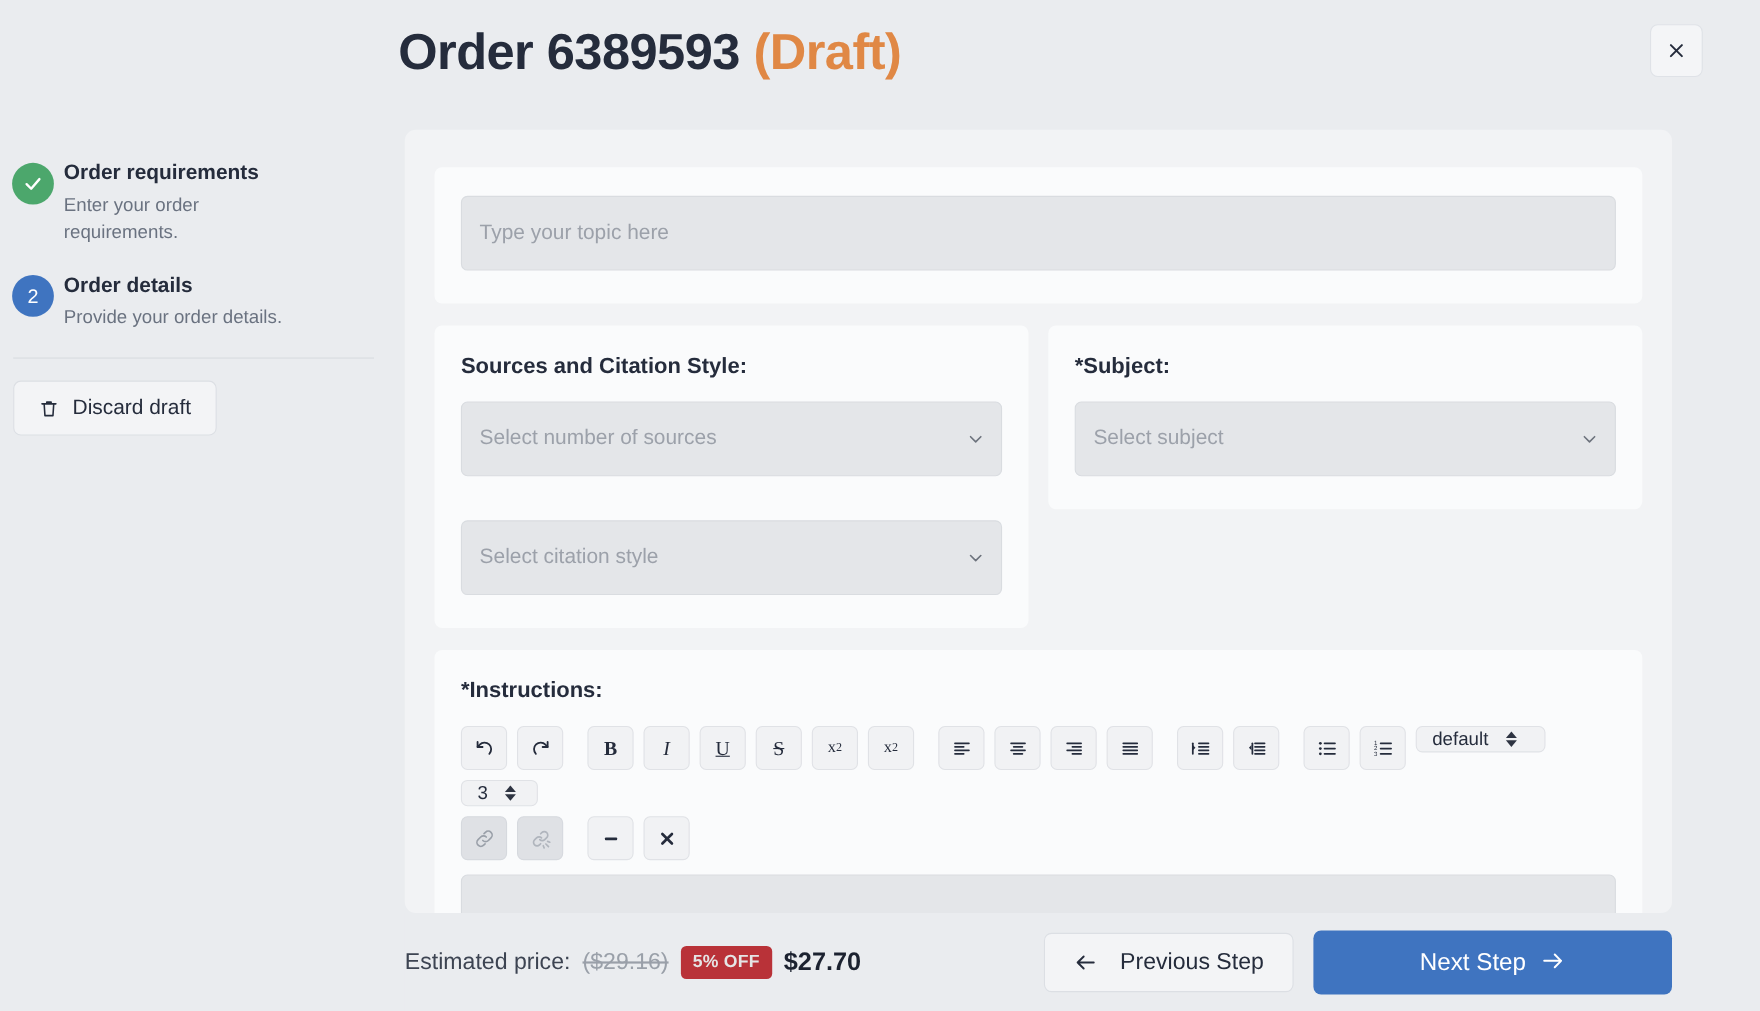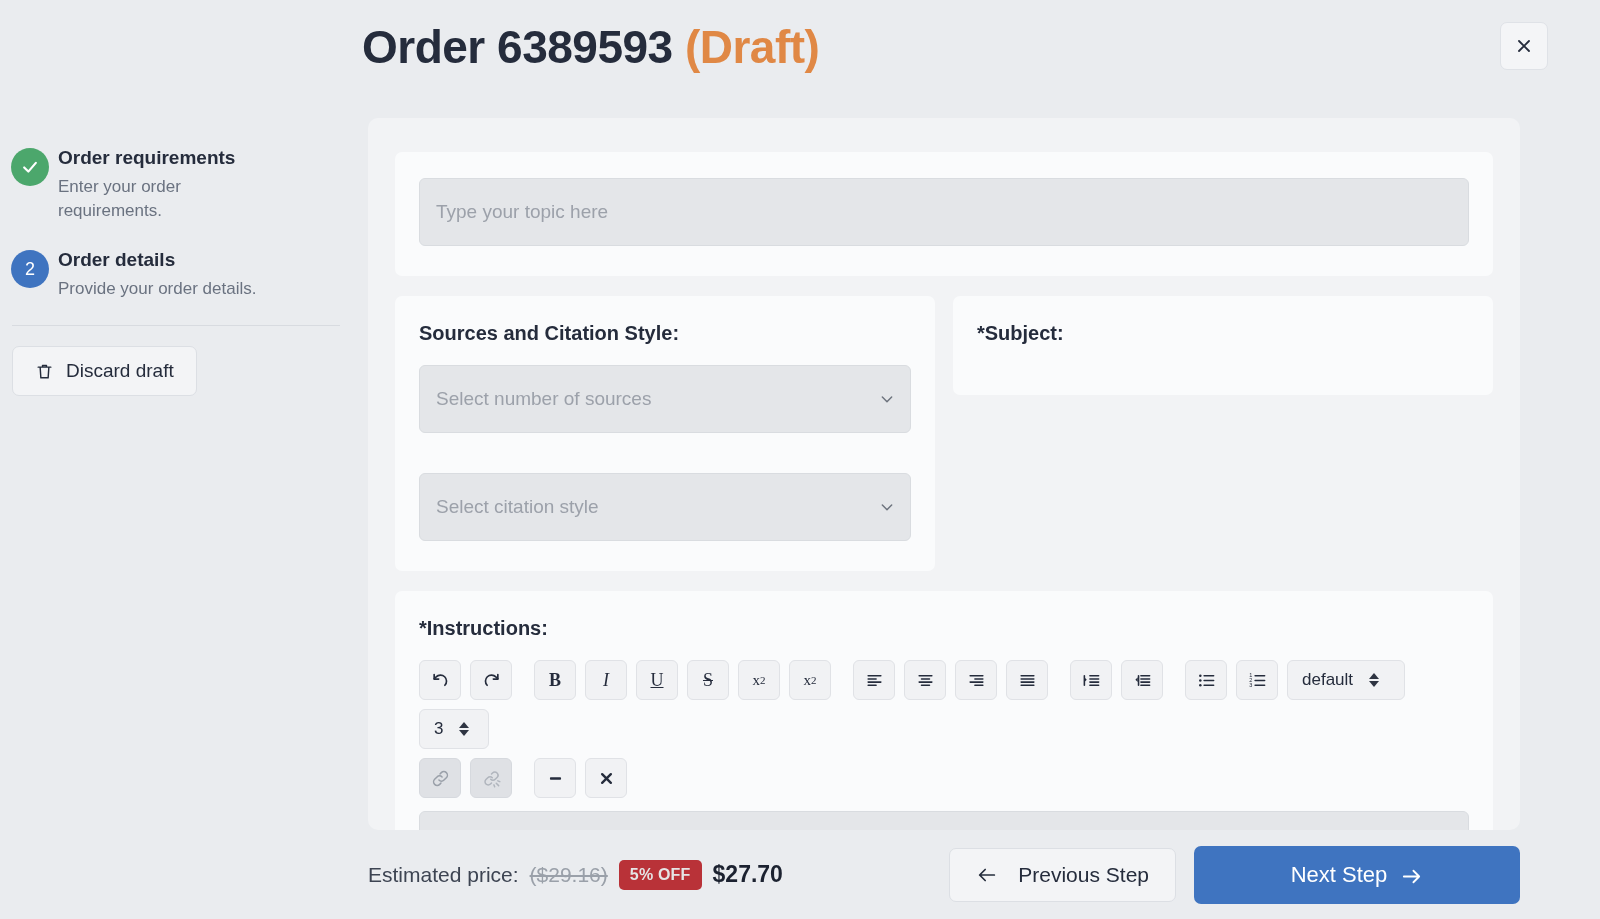--- a/index.html
+++ b/index.html
@@ -90,21 +90,21 @@
   .tbtn {
     min-width: 42px; height: 40px; padding: 0 10px;
     background: #f1f2f4; border: 1px solid #e0e2e6; border-radius: 6px;
     display: inline-flex; align-items: center; justify-content: center;
     font-size: 18px; color: #252c3c; cursor: pointer;
   }
   .tbtn.disabled { background: #dfe1e5; border-color: #d6d9de; color: #9aa0a9; }
   .tbtn.gap-left { margin-left: 13px; }
   .tbtn svg { width: 19px; height: 19px; }
   .tsel {
-    height: 40px; padding: 0 14px;
+    height: 24px; padding: 0 14px;
     background: #f1f2f4; border: 1px solid #e0e2e6; border-radius: 6px;
     display: inline-flex; align-items: center; gap: 16px;
     font-size: 17px; color: #252c3c; cursor: pointer;
   }
   .tsel .stepper { display: flex; flex-direction: column; gap: 2px; line-height: 0; }
   .tsel .stepper i { display: block; width: 0; height: 0; border-left: 5px solid transparent; border-right: 5px solid transparent; }
   .tsel .stepper i.up { border-bottom: 6px solid #2e3442; }
   .tsel .stepper i.dn { border-top: 6px solid #2e3442; }
   .editor-area {
     margin-top: 13px; height: 60px;
@@ -127,21 +127,21 @@
     padding: 6px 11px; border-radius: 5px; letter-spacing: 0.2px;
   }
   .price-new { font-size: 23px; font-weight: 700; color: #1c2230; }
   .footer-actions { margin-left: auto; display: flex; align-items: center; gap: 18px; }
   .btn-prev {
     display: inline-flex; align-items: center; gap: 20px;
     padding: 14px 26px; background: #f3f4f6; border: 1px solid #dcdfe4;
     border-radius: 7px; font-size: 21px; color: #252c3c; cursor: pointer;
   }
   .btn-next {
-    display: inline-flex; align-items: flex-end; justify-content: center; gap: 13px;
+    display: inline-flex; align-items: flex-start; justify-content: center; gap: 13px;
     width: 326px; padding: 16px 26px; background: #3f74c0; border: none;
     border-radius: 7px; font-size: 22px; color: #fff; cursor: pointer;
   }
 </style>
 </head>
 <body>
 
 <div id="root">
 
   <div class="page-title">
@@ -207,20 +207,26 @@
           <div class="field select">
             <span>Select citation style</span>
             <svg class="chev" viewBox="0 0 24 24" fill="none" stroke="currentColor" stroke-width="2.2" stroke-linecap="round" stroke-linejoin="round">
                 <path d="M5 9 L12 16 L19 9"></path>
               </svg>
           </div>
         </div>
 
         <div class="card">
           <div class="card-label">*Subject:</div>
+          <div class="field select">
+            <span>Select subject</span>
+            <svg class="chev" viewBox="0 0 24 24" fill="none" stroke="currentColor" stroke-width="2.2" stroke-linecap="round" stroke-linejoin="round">
+                <path d="M5 9 L12 16 L19 9"></path>
+              </svg>
+          </div>
         </div>
       </div>
 
       <div class="editor-card">
         <div class="card-label">*Instructions:</div>
 
         <div class="toolbar">
           <div class="tbtn">
             <svg viewBox="0 0 24 24" fill="none" stroke="#252c3c" stroke-width="2.1" stroke-linecap="round" stroke-linejoin="round">
                 <path d="M17.5 18 A7.5 7.5 0 1 0 6.5 7.5 L4 10"></path>

